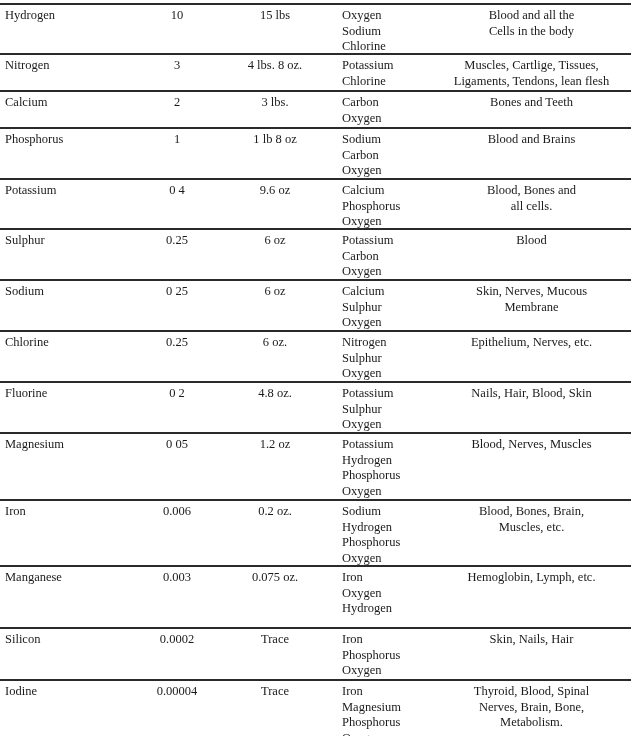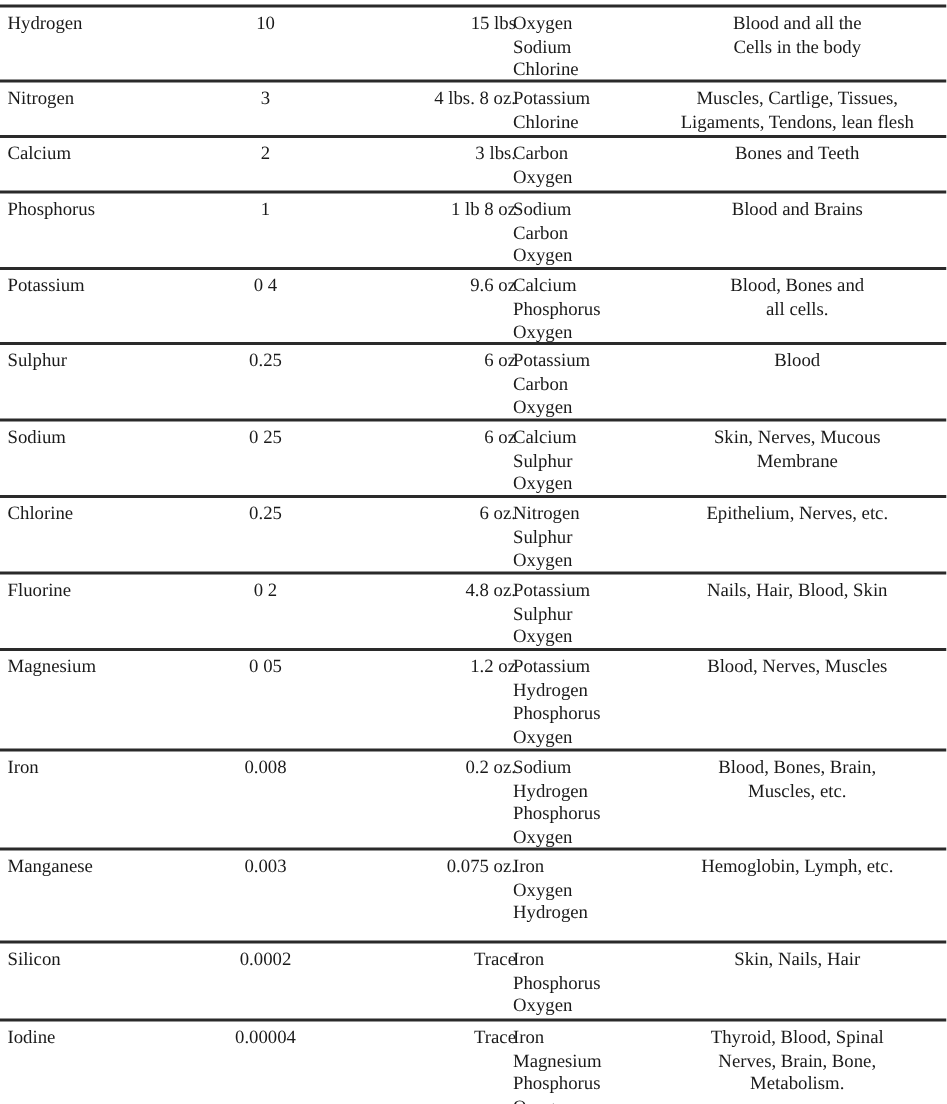--- a/index.html
+++ b/index.html
@@ -4,21 +4,21 @@
 <style>
   html, body { margin:0; padding:0; background:#ffffff; }
   body { width:631px; height:736px; overflow:hidden; position:relative;
          font-family:"Liberation Serif","DejaVu Serif",serif; color:#1a1a1a; }
   .table { position:absolute; left:0; top:3px; width:631px; }
   .row { position:relative; border-top:2px solid #2a2a2a; box-sizing:border-box; }
   .row.last { border-bottom:2px solid #2a2a2a;padding-left:44px; }
   .cell { position:absolute; top:3px; font-size:12.5px; line-height:15.5px; }
   .c-el { left:5px; }
   .c-pct { left:130px; width:94px; text-align:center; }
-  .c-wt { left:234px; width:110px; text-align:right; }
+  .c-wt { left:220px; width:110px; text-align:center; }
   .c-cmp { left:342px; width:115px; text-align:left; }
   .c-loc { left:432px; width:199px; text-align:center; }
   .line { display:block; }
 </style>
 </head>
 <body>
 
 <div class="table" id="tbl">
     <div class="row" style="height: 50px;">
       <div class="cell c-el">Hydrogen</div>
@@ -148,21 +148,21 @@
         <span class="line">Hydrogen</span>
         <span class="line">Phosphorus</span>
         <span class="line">Oxygen</span>
       </div>
       <div class="cell c-loc">
         <span class="line">Blood, Nerves, Muscles</span>
       </div>
     </div>
     <div class="row" style="height: 66px;">
       <div class="cell c-el">Iron</div>
-      <div class="cell c-pct">0.008</div>
+      <div class="cell c-pct">0.006</div>
       <div class="cell c-wt">0.2 oz.</div>
       <div class="cell c-cmp">
         <span class="line">Sodium</span>
         <span class="line">Hydrogen</span>
         <span class="line">Phosphorus</span>
         <span class="line">Oxygen</span>
       </div>
       <div class="cell c-loc">
         <span class="line">Blood, Bones, Brain,</span>
         <span class="line">Muscles, etc.</span>

